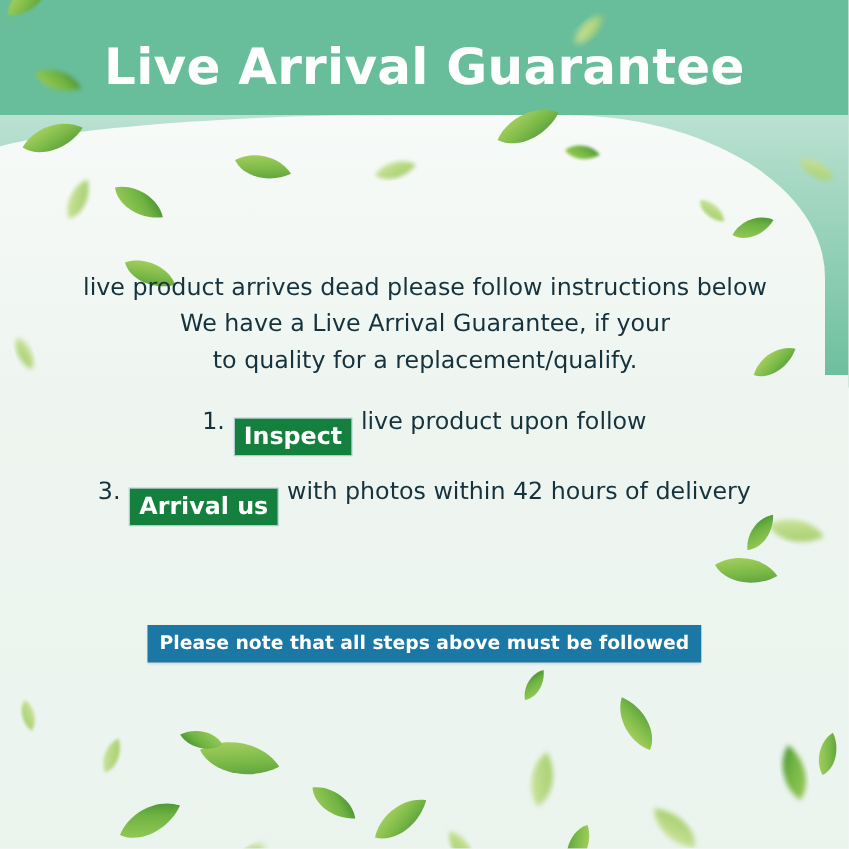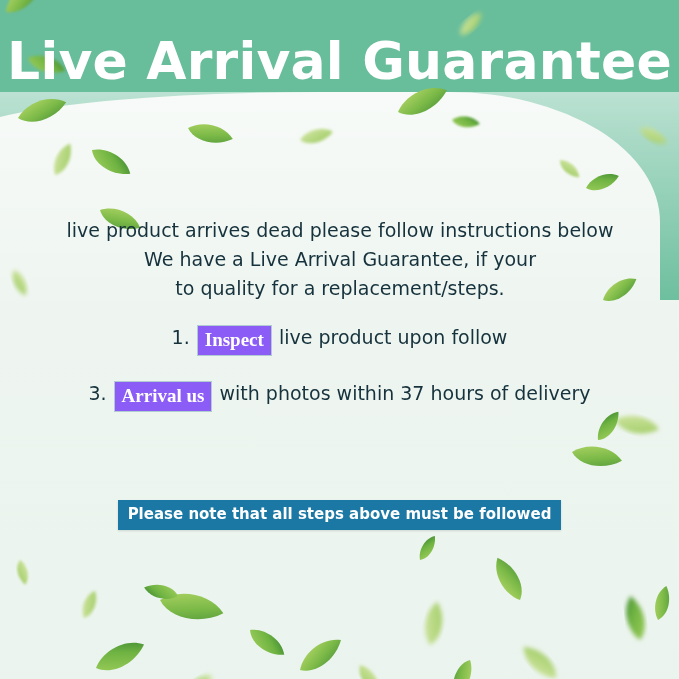--- a/index.html
+++ b/index.html
@@ -84,21 +84,21 @@
     z-index: 6;
   }
 
   .title {
     position: absolute;
     top: 31px;
     left: 0;
     width: 679px;
     text-align: center;
     color: #ffffff;
-    font-size: 52px;
+    font-size: 40px;
     font-weight: bold;
     letter-spacing: 0.2px;
     font-family: "DejaVu Sans", sans-serif;
   }
 
   .intro {
     position: absolute;
     top: 216px;
     left: 60px;
     width: 560px;
@@ -122,31 +122,30 @@
     color: #16323c;
     font-size: 19px;
     font-family: "DejaVu Sans", sans-serif;
     height: 56px;
     line-height: 38px;
     white-space: nowrap;
   }
   .step-num { }
   .hl {
     display: inline-block;
-    background: #8b5cf6;
+    background: #15803d;
     color: #ffffff;
     font-weight: bold;
     padding: 2px 7px 3px 7px;
     margin: 0 2px;
     line-height: 24px;
     box-shadow: 0 0 0 1px rgba(125,170,185,0.55);
     vertical-align: baseline;
     position: relative;
-    top: 2px;
-    font-family: Liberation Serif, serif;
+    top: 12px;
   }
 
   .notes {
     position: absolute;
     top: 500px;
     left: 0;
     width: 679px;
     text-align: center;
   }
   .note {
@@ -313,36 +312,36 @@
     </g>
   </svg>
 
   <div class="content">
 
     <div class="title">Live Arrival Guarantee</div>
 
     <div class="intro">
       <div>live product arrives dead please follow instructions below</div>
       <div>We have a Live Arrival Guarantee, if your</div>
-      <div>to quality for a replacement/steps.</div>
+      <div>to quality for a replacement/qualify.</div>
     </div>
 
     <div class="steps">
 
       <div class="step">
         <span class="step-num">1.</span>
         <span class="hl">Inspect</span>
         <span>live product upon follow</span>
       </div>
 
 
       <div class="step">
         <span class="step-num">3.</span>
         <span class="hl">Arrival us</span>
-        <span>with photos within 37 hours of delivery</span>
+        <span>with photos within 42 hours of delivery</span>
       </div>
 
     </div>
 
     <div class="notes">
       <div class="note-row">
         <span class="note">Please note that all steps above must be followed</span>
       </div>
     </div>
 

